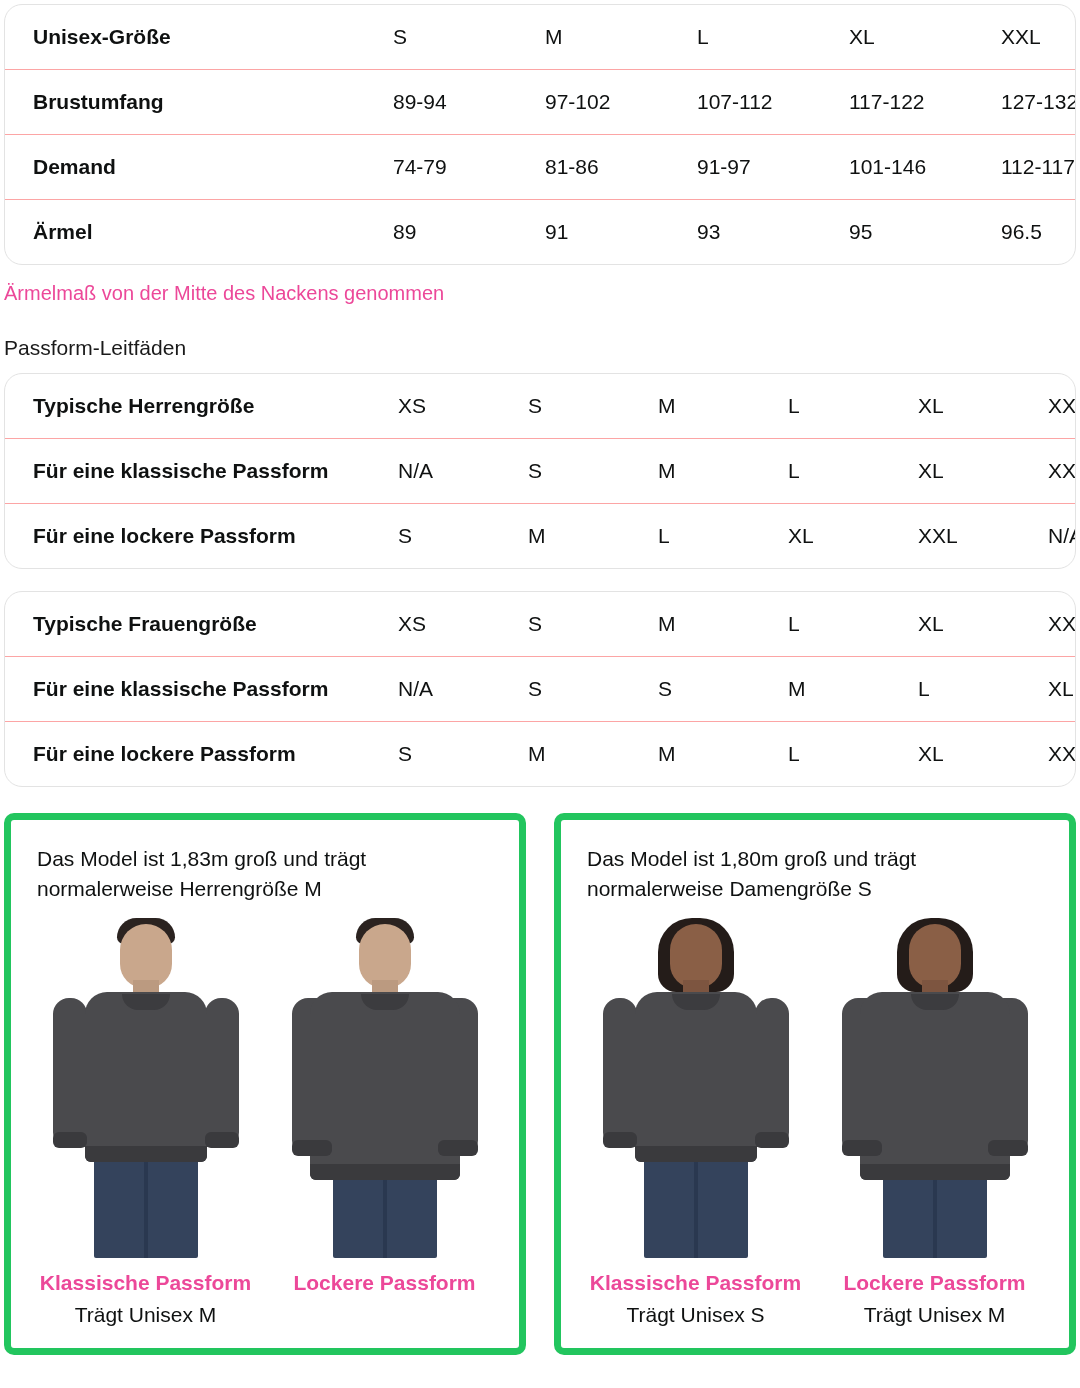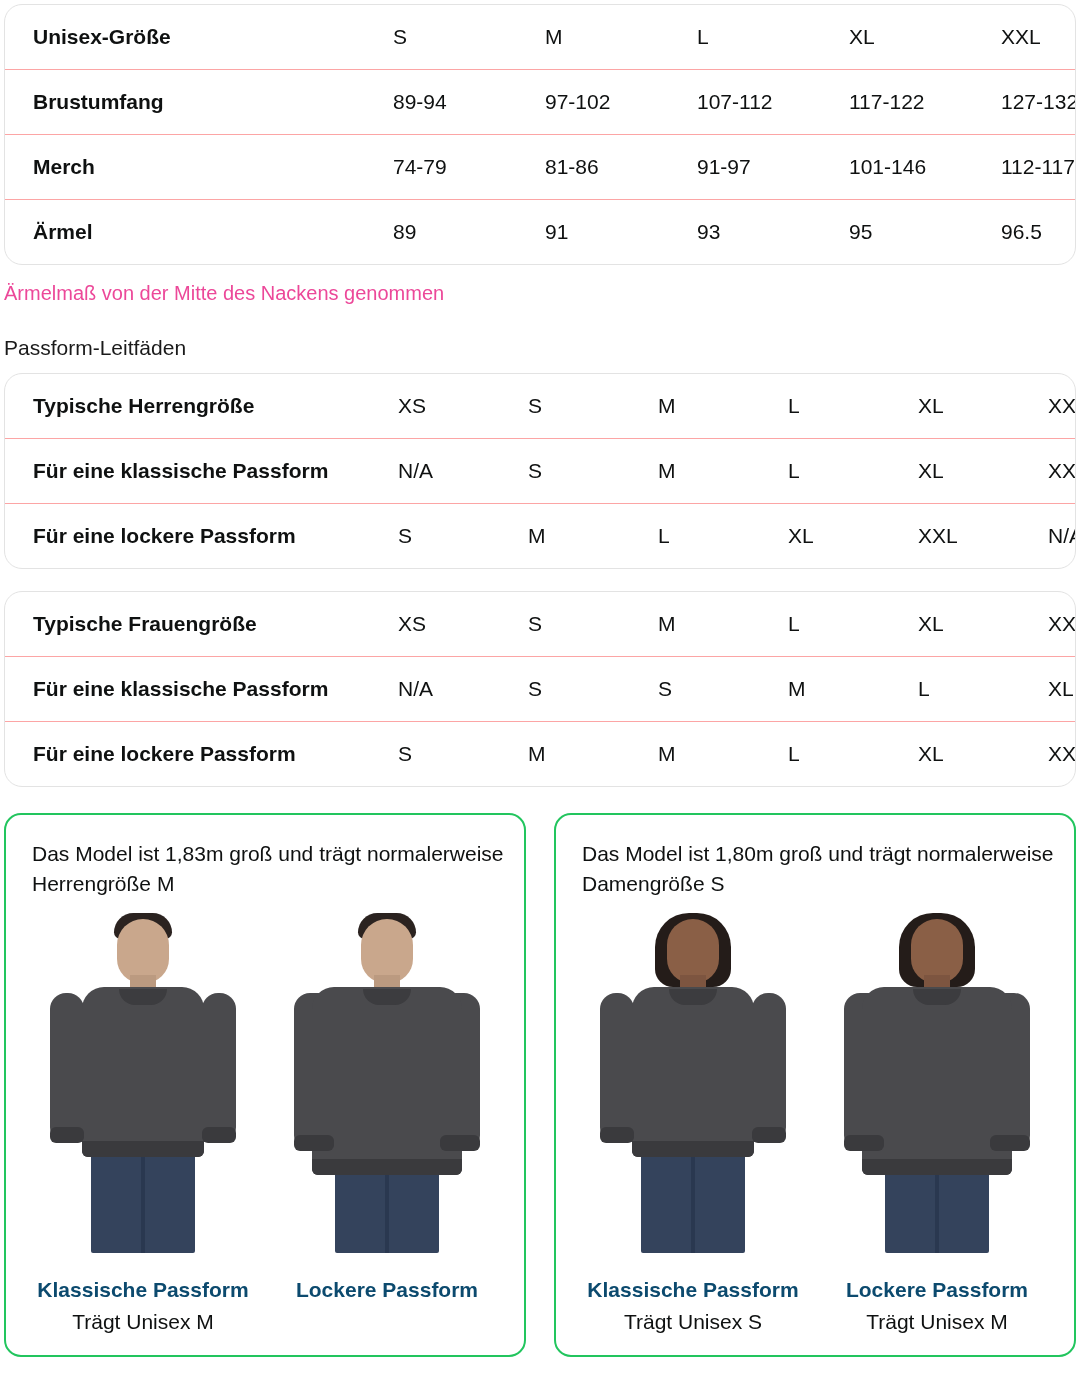--- a/index.html
+++ b/index.html
@@ -75,22 +75,22 @@
   .spacer-22 { height: 22px; }
 
   
   .cards {
     display: flex;
     gap: 28px;
     margin: 26px 4px 0 4px;
   }
   .card {
     flex: 1 1 0;
-    border: 2px solid #22c55e;
-    border-radius: 17px;
+    border: 7px solid #22c55e;
+    border-radius: 10px;
     padding: 22px 20px 18px 20px;
     box-sizing: border-box;
     background: #fff;
   }
   .card-head {
     font-size: 21px;
     line-height: 30px;
     color: #0f1111;
     padding: 2px 0 10px 6px;
     min-height: 64px;
@@ -105,22 +105,22 @@
   }
   .photo {
     height: 340px;
     position: relative;
     overflow: hidden;
   }
   .fig-title {
     font-size: 21px;
     font-weight: bold;
     line-height: 30px;
-    color: #0c4a6e;
-    padding-top: 22px;
+    color: #ec4899;
+    padding-top: 10px;
   }
   .fig-sub {
     font-size: 21px;
     line-height: 30px;
     color: #0f1111;
     padding-top: 2px;
   }
 
   
   .person {
@@ -253,21 +253,21 @@
         </tr>
         <tr>
           <td class="rowhead">Brustumfang</td>
           <td class="c">89-94</td>
           <td class="c">97-102</td>
           <td class="c">107-112</td>
           <td class="c">117-122</td>
           <td class="c">127-132</td>
         </tr>
         <tr>
-          <td class="rowhead">Merch</td>
+          <td class="rowhead">Demand</td>
           <td class="c">74-79</td>
           <td class="c">81-86</td>
           <td class="c">91-97</td>
           <td class="c">101-146</td>
           <td class="c">112-117</td>
         </tr>
         <tr>
           <td class="rowhead">Ärmel</td>
           <td class="c">89</td>
           <td class="c">91</td>

